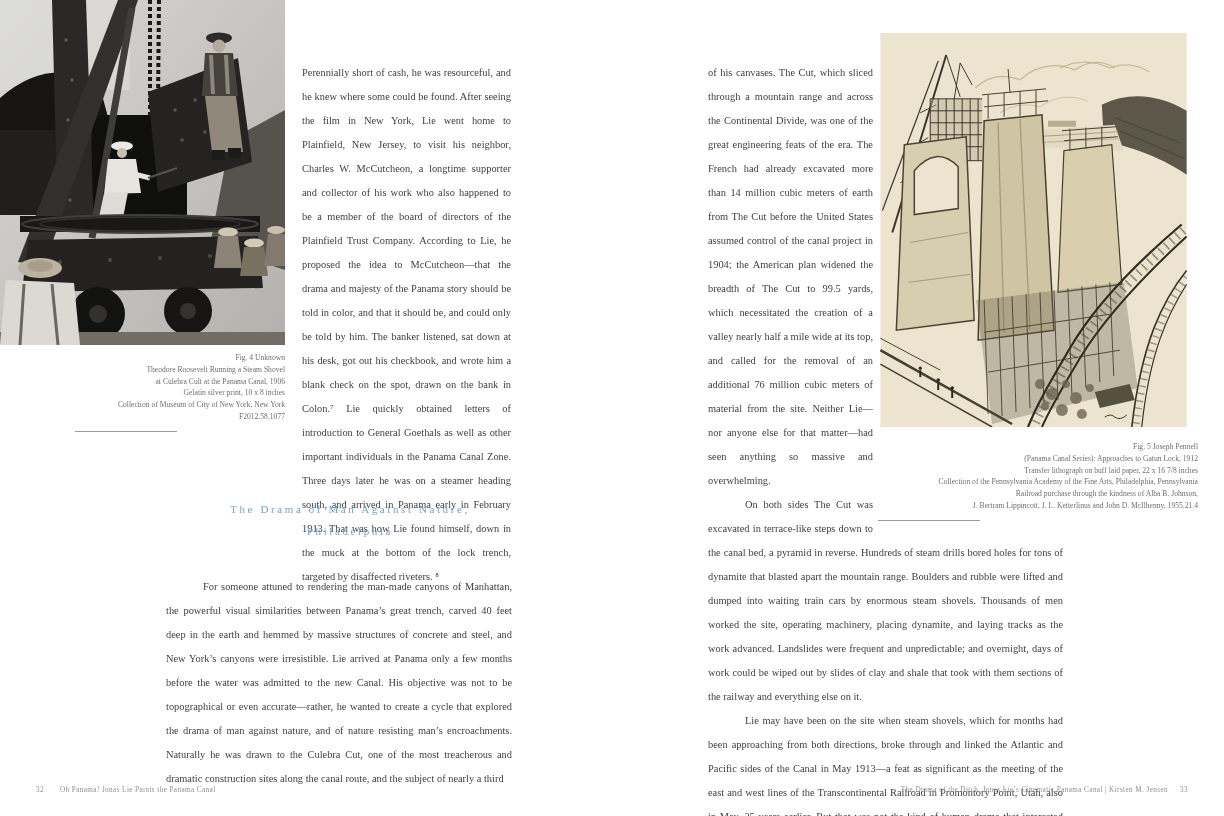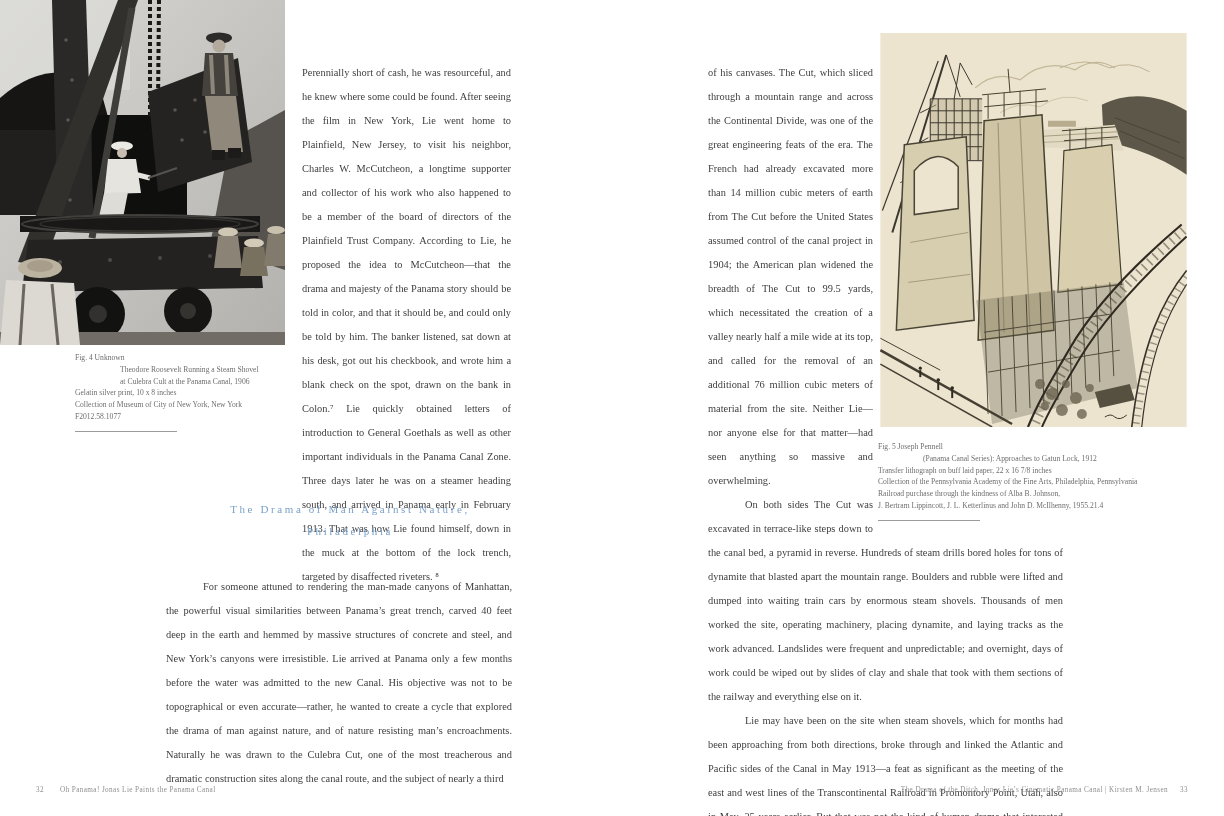--- a/index.html
+++ b/index.html
@@ -4,21 +4,21 @@
 <style>
   html,body{margin:0;padding:0;}
   body{
     width:1224px;height:816px;background:#ffffff;position:relative;
     font-family:"Liberation Serif", serif;overflow:hidden;
   }
   .abs{position:absolute;}
   .body-text{font-size:10.4px;line-height:24px;color:#3e3e3e;text-align:justify;}
   .body-text p{margin:0;}
   .p-indent{text-indent:37px;}
-  .caption{font-size:7.6px;line-height:11.8px;color:#6e6e6e;}
+  .caption{font-size:7.6px;line-height:11.8px;color:#6e6e6e;text-align:right;}
   .caption .it{margin-left:45px;}
   .cap-rule{border:0;border-top:1px solid #9b9b9b;width:102px;margin:8px 0 0 0;}
   .heading{
     font-size:11px;line-height:22px;letter-spacing:2.6px;
     color:#7aa0c8;text-align:center;font-weight:normal;margin:12px;
   }
   .footer{font-size:7.2px;color:#8f8f8f;letter-spacing:0.4px;white-space:nowrap;}
   .footer .pgnum{color:#8f8f8f;}
   .fig5-spacer{float:right;width:190px;height:480px;}
   .footer-row{display:flex;gap:16px;align-items:baseline;}

